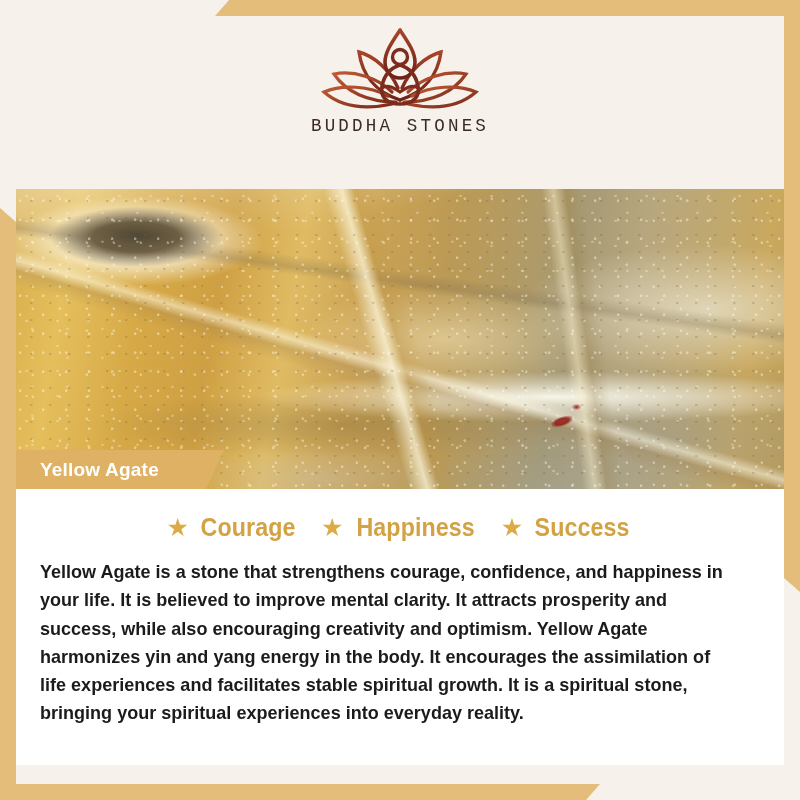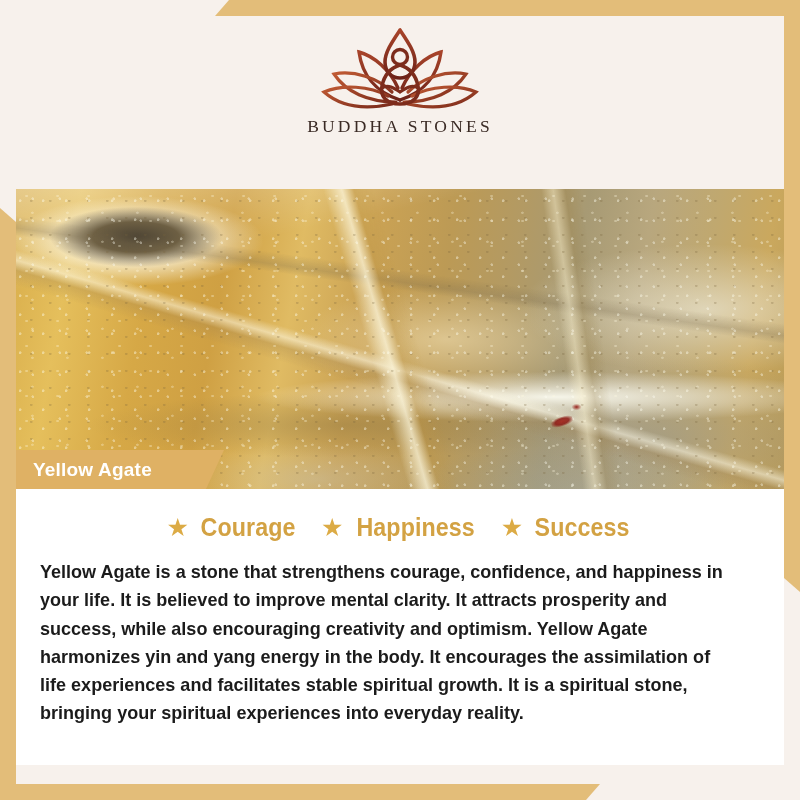--- a/index.html
+++ b/index.html
@@ -38,21 +38,21 @@
 
   
   .header{position:absolute;top:0;left:0;width:800px;height:148px;}
   .logo-wrap{
     position:absolute;left:50%;top:22px;transform:translateX(-50%);
     width:240px;text-align:center;
   }
   .logo-mark{display:block;margin:0 auto;}
   .brand-name{
     margin-top:2px;
-    font-family:Liberation Serif, serif;
+    font-family:Liberation Mono, monospace;
     font-size:17.5px;letter-spacing:3.2px;
     color:#3a2a24;font-weight:400;
   }
 
   
   .title-band{
     position:absolute;left:167px;top:137px;width:465px;height:52px;
     background:#fbf6f2;z-index:4;display:flex;align-items:center;justify-content:center;
   }
   .title-text{
@@ -116,21 +116,21 @@
   }
 
   
   .stone-caption{
     position:absolute;left:16px;top:450px;width:208px;height:39px;
     background:#dfb164;z-index:3;
     clip-path:polygon(0 0, 100% 0, calc(100% - 18px) 100%, 0 100%);
     display:flex;align-items:center;
   }
   .stone-caption-text{
-    margin-left:17px;color:#ffffff;font-weight:700;font-size:19px;
+    margin-left:24px;color:#ffffff;font-weight:700;font-size:19px;
     letter-spacing:.2px;
   }
 
   
   .body-panel{
     position:absolute;left:16px;top:489px;width:768px;height:276px;
     background:#ffffff;z-index:2;
   }
   .keywords{
     display:flex;align-items:center;justify-content:center;

